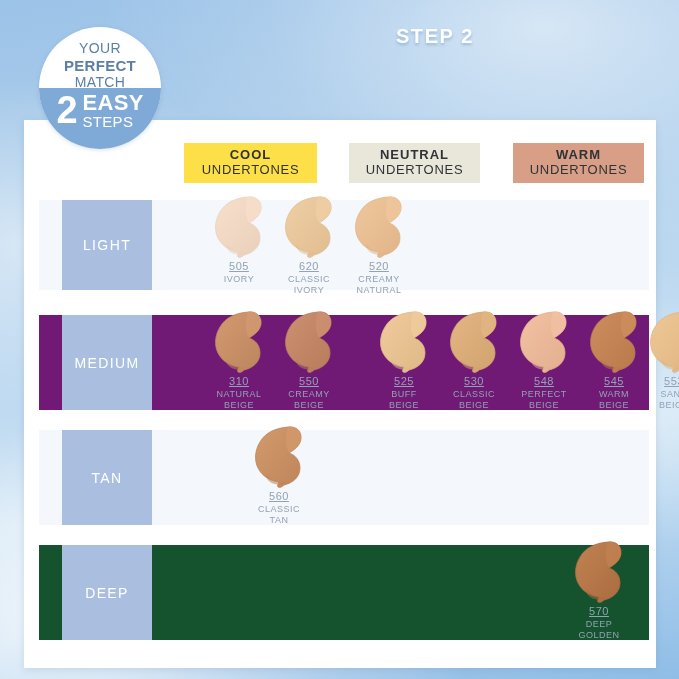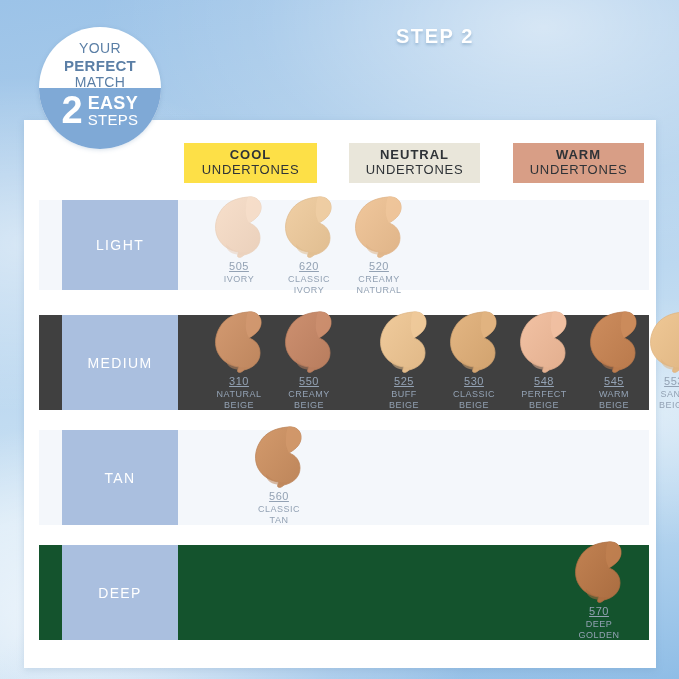--- a/index.html
+++ b/index.html
@@ -103,21 +103,21 @@
     width: 122px;
     text-align: center;
     color: #ffffff;
     display: flex;
     justify-content: center;
     align-items: center;
     gap: 5px;
   }
   .badge-num { font-size: 38px; font-weight: bold; line-height: 1; }
   .badge-stack { text-align: left; line-height: 1.0; }
-  .badge-stack .e1 { font-size: 18px; font-weight: bold; letter-spacing: 0.3px; }
+  .badge-stack .e1 { font-size: 22px; font-weight: bold; letter-spacing: 0.3px; }
   .badge-stack .e2 { font-size: 15px; letter-spacing: 0.3px; }
 
   
   .card {
     position: absolute;
     left: 24px;
     top: 120px;
     width: 632px;
     height: 548px;
     background: #ffffff;
@@ -153,21 +153,21 @@
   .row {
     position: absolute;
     left: 15px;
     width: 610px;
     background: #f4f7fb;
   }
   .row-label {
     position: absolute;
     left: 23px;
     top: 0;
-    width: 116px;
+    width: 90px;
     height: 100%;
     background: #aabfdf;
     display: flex;
     align-items: center;
     justify-content: center;
     color: #ffffff;
     font-size: 14px;
     letter-spacing: 1.4px;
   }
 
@@ -297,21 +297,21 @@
                 <path d="M44,3 C52,2 58,7 57,15 C56,22 50,26 45,29 C51,31 56,36 56,44 C56,53 49,59 40,61 C38,63 36,64 34,63 C33,62 34,60 35,58 C26,57 18,52 14,44 C10,36 11,26 16,18 C21,9 31,4 44,3 Z" fill="url(#g3)" stroke="#dfb488" stroke-width="0.8"></path>
                 <path d="M44,3 C52,2 58,7 57,15 C56,22 50,26 45,29 C43,25 41,20 42,14 C42,9 43,5 44,3 Z" fill="#f0c79c" opacity="0.75"></path>
                 <path d="M22,50 C28,57 37,60 45,58 C40,61 32,62 26,58 C23,56 22,53 22,50 Z" fill="#dfb488" opacity="0.55"></path>
               </svg>
             </div>
             <div class="code" style="color: rgb(147, 162, 180);">520</div>
             <div class="name" style="color: rgb(147, 162, 180);">CREAMY
 NATURAL</div>
           </div>
         </div>
-        <div class="row row-medium" style="background: #404040;">
+        <div class="row row-medium" style="background: #701a75;">
           <div class="row-label" style="background: rgb(170, 191, 223);">MEDIUM</div>
           <div class="cell" style="left: 165px; top: -6px;">
             <div class="swatch-wrap">
               <svg width="70" height="66" viewBox="0 0 70 66">
                 <defs>
                   <linearGradient id="g4" x1="0" y1="0" x2="1" y2="1">
                     <stop offset="0%" stop-color="#d39a71"></stop>
                     <stop offset="100%" stop-color="#bd855d"></stop>
                   </linearGradient>
                 </defs>

